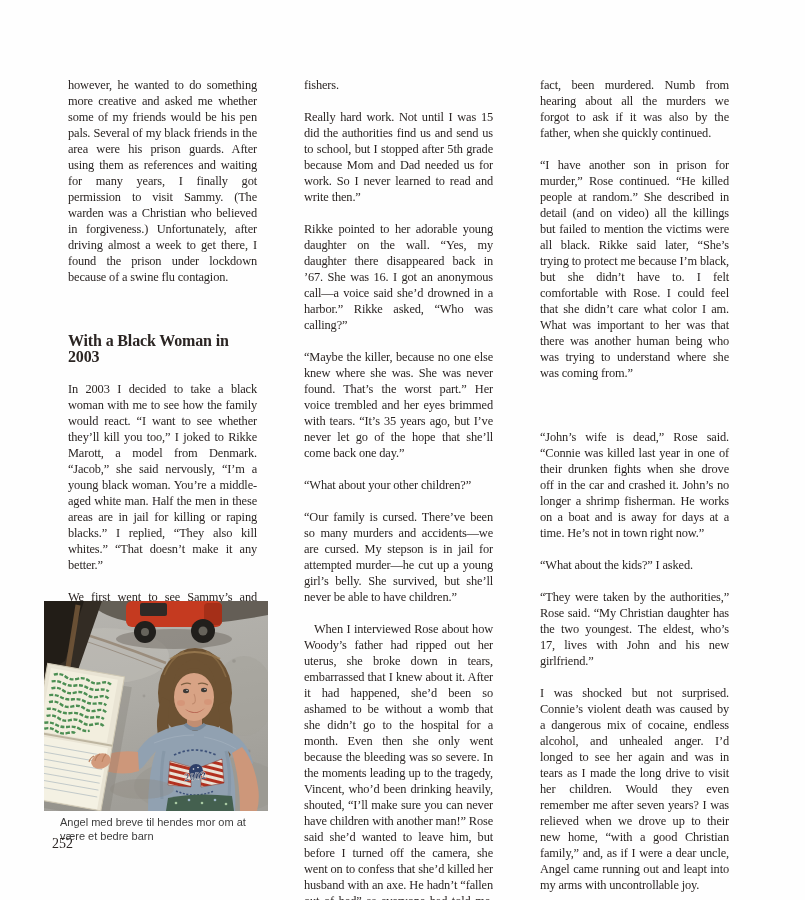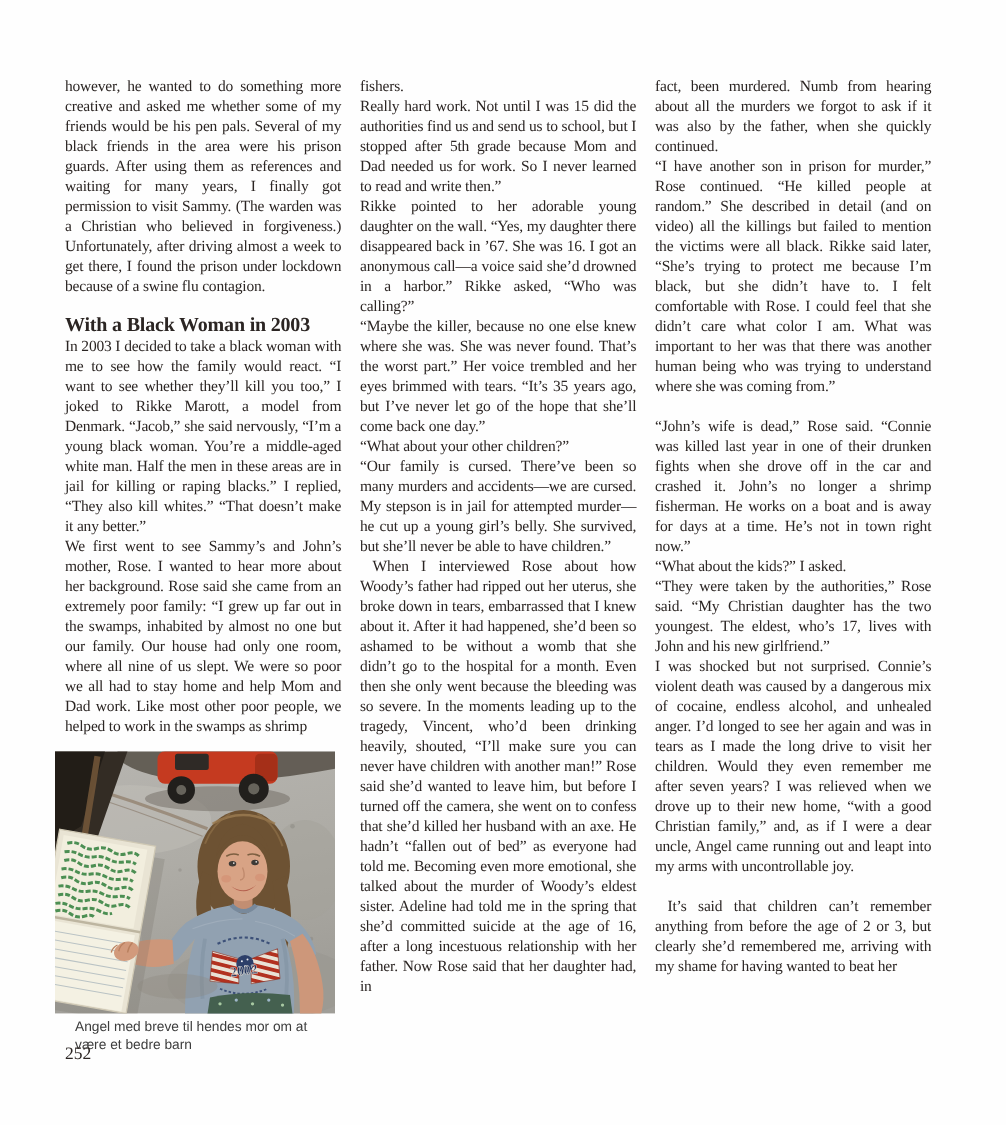--- a/index.html
+++ b/index.html
@@ -1,20 +1,20 @@
 <!DOCTYPE html>
 <html><head>
 <meta charset="utf-8">
 <style>
   html,body{margin:0;padding:0;background:#ffffff;}
   .page{position:relative;width:805px;height:900px;background:#fefefe;overflow:hidden;
         font-family:"Liberation Serif",serif;color:#2b2523;}
   .col{position:absolute;top:61px;width:221px;font-size:12.4px;line-height:16px;
        text-align:justify;letter-spacing:-0.15px;}
-  .col p{margin:0;padding:0;}
+  .col p{margin:16px;padding:0;}
   .col-1{left:52px;}
   .col-2{left:288px;}
   .col-3{left:524px;}
   .gap{height:16px;}
   .section-heading{font-weight:bold;font-size:16px;line-height:16px;margin:0;text-align:left;}
   .indent{text-indent:10px;}
   .photo-frame{position:absolute;left:44px;top:601px;width:224px;height:210px;overflow:hidden;}
   .photo-frame svg{display:block;}
   .caption{position:absolute;left:60px;top:816px;width:202px;
            font-family:"Liberation Sans",sans-serif;font-size:11px;line-height:13.5px;

